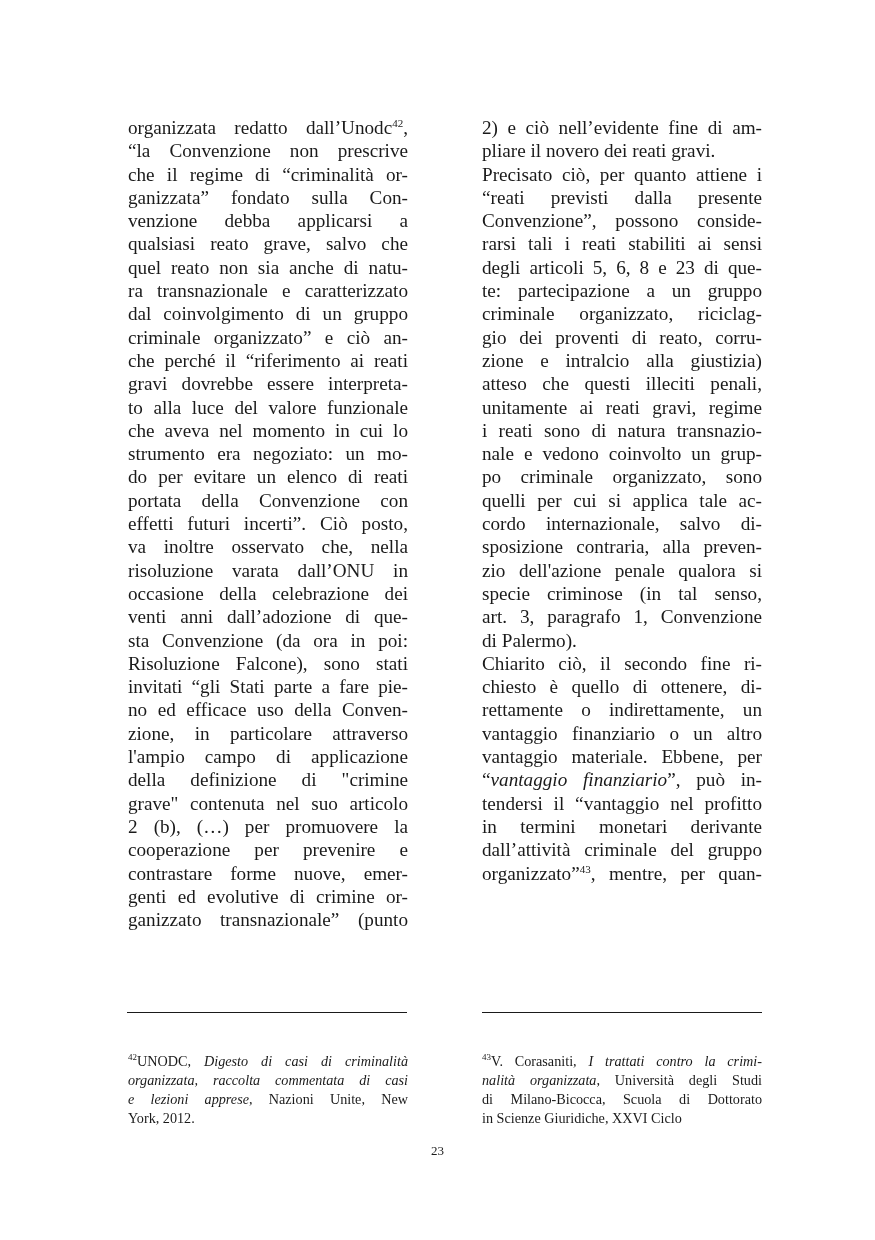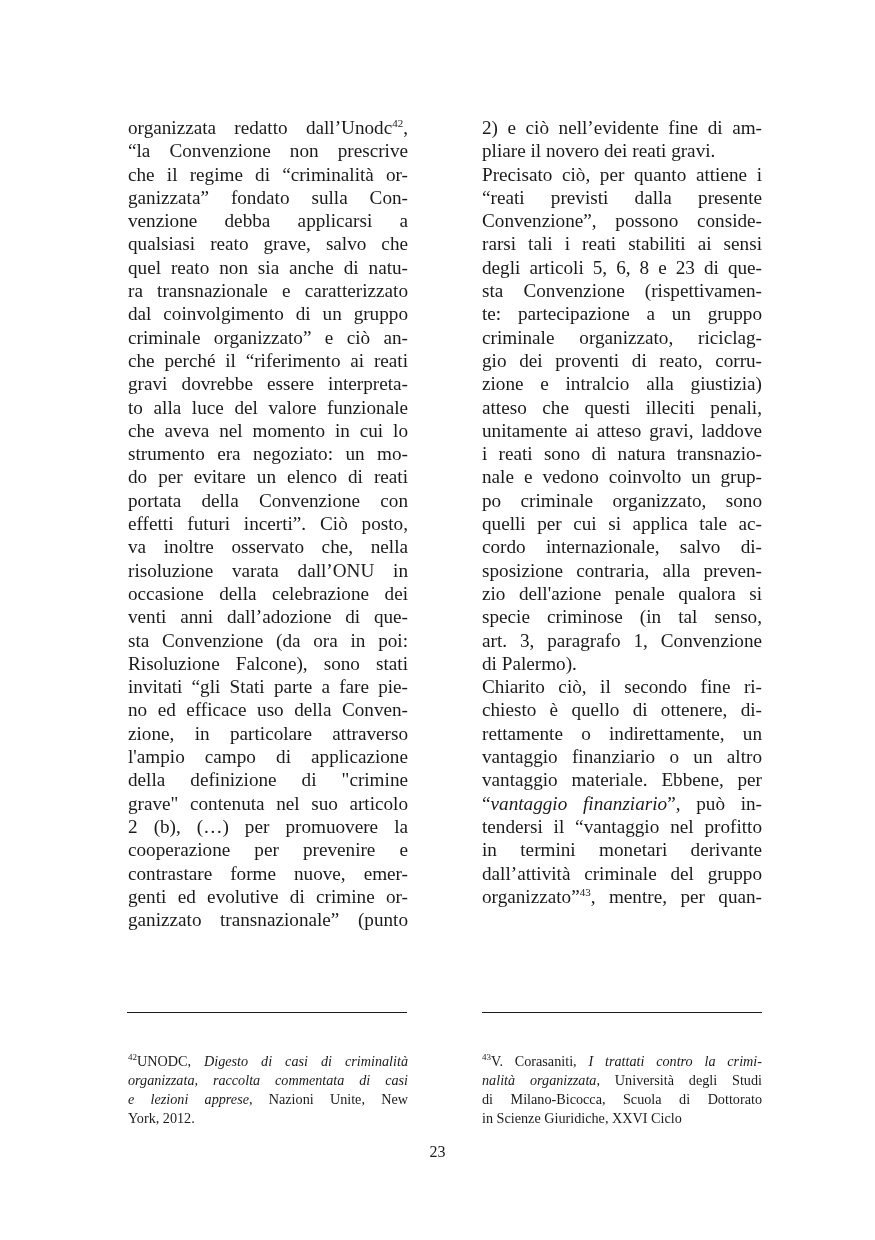--- a/index.html
+++ b/index.html
@@ -46,21 +46,21 @@
   .fn-right { left: 482px; }
   .fn .line { height: 19px; }
   .fn sup { font-size: 9px; vertical-align: 6px; }
   .page-number {
     position: absolute;
     top: 1139px;
     left: 0;
     width: 875px;
     text-align: center;
     font-family: "Liberation Serif", "DejaVu Serif", serif;
-    font-size: 16px;
+    font-size: 13px;
     color: #1a1a1a;
   }
 </style>
 </head>
 <body>
 
 <div class="page">
   <div class="col col-left" id="col-left">
       <span class="line">organizzata redatto dall’Unodc<sup>42</sup>,</span>
       <span class="line">“la Convenzione non prescrive</span>
@@ -99,27 +99,26 @@
       <span class="line">ganizzato transnazionale” (punto</span>
     </div>
   <div class="col col-right" id="col-right">
       <span class="line">2) e ciò nell’evidente fine di am-</span>
       <span class="line last">pliare il novero dei reati gravi.</span>
       <span class="line">Precisato ciò, per quanto attiene i</span>
       <span class="line">“reati previsti dalla presente</span>
       <span class="line">Convenzione”, possono conside-</span>
       <span class="line">rarsi tali i reati stabiliti ai sensi</span>
       <span class="line">degli articoli 5, 6, 8 e 23 di que-</span>
-      <span class="line">sta Convenzione (rispettivamen-</span>
       <span class="line">te: partecipazione a un gruppo</span>
       <span class="line">criminale organizzato, riciclag-</span>
       <span class="line">gio dei proventi di reato, corru-</span>
       <span class="line">zione e intralcio alla giustizia)</span>
       <span class="line">atteso che questi illeciti penali,</span>
-      <span class="line">unitamente ai atteso gravi, laddove</span>
+      <span class="line">unitamente ai reati gravi, regime</span>
       <span class="line">i reati sono di natura transnazio-</span>
       <span class="line">nale e vedono coinvolto un grup-</span>
       <span class="line">po criminale organizzato, sono</span>
       <span class="line">quelli per cui si applica tale ac-</span>
       <span class="line">cordo internazionale, salvo di-</span>
       <span class="line">sposizione contraria, alla preven-</span>
       <span class="line">zio dell'azione penale qualora si</span>
       <span class="line">specie criminose (in tal senso,</span>
       <span class="line">art. 3, paragrafo 1, Convenzione</span>
       <span class="line last">di Palermo).</span>

